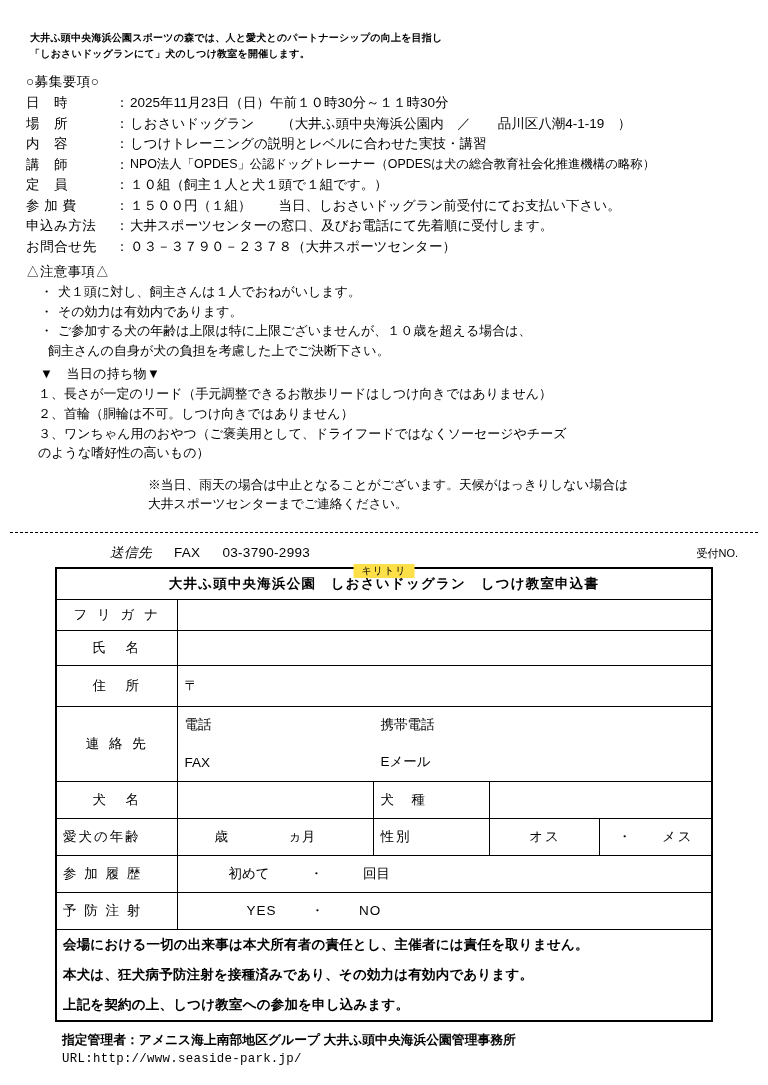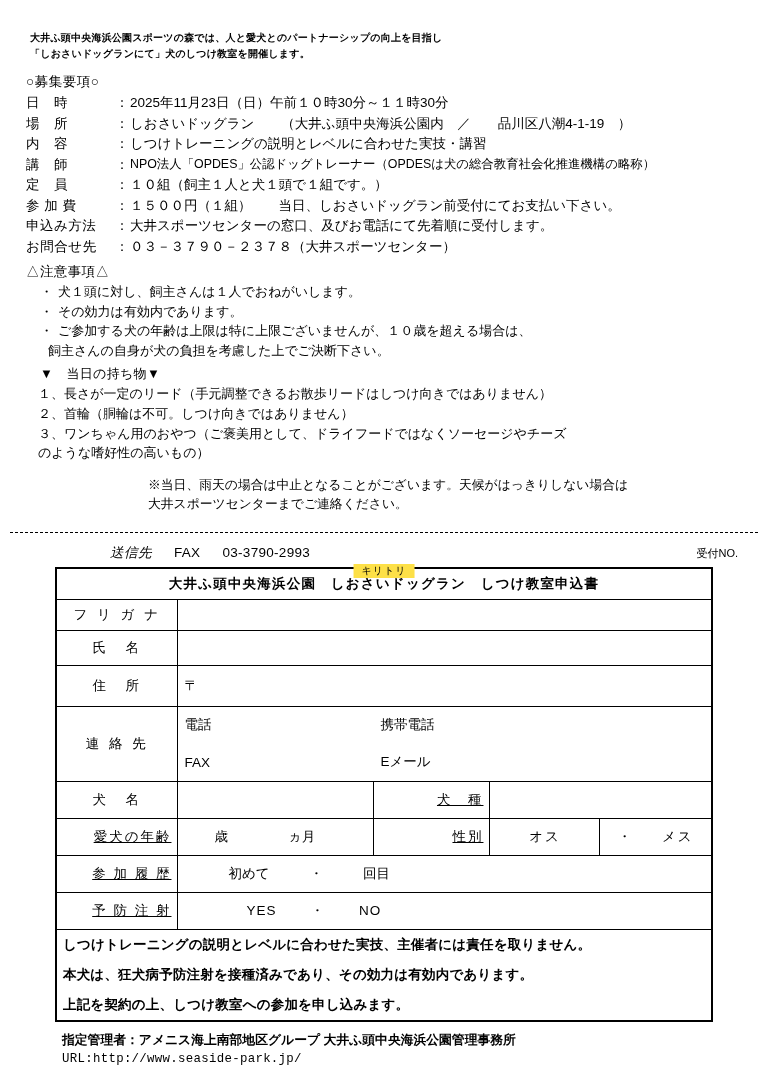--- a/index.html
+++ b/index.html
@@ -173,23 +173,22 @@
     font-size: 16px;
     height: 34px;
     letter-spacing: 1.2px;
   }
   td.lbl {
     text-align: center;
     letter-spacing: 3px;
     width: 122px;
   }
   td.lbl-narrow {
-    text-align: right;
+    text-align: left;
     letter-spacing: 2px;
-    text-decoration: underline;
   }
   td.fill { }
   .contact-cell {
     position: relative;
     height: 74px;
   }
   .contact-row {
     display: flex;
     height: 37px;
     align-items: center;
@@ -407,21 +406,21 @@
           <td class="lbl-narrow" style="height:36px">予 防 注 射</td>
           <td class="fill" colspan="4">
             <div class="vac-row">
               <span>YES</span>
               <span class="sep">・</span>
               <span>NO</span>
             </div>
           </td>
         </tr>
         <tr>
-          <td class="agreement" colspan="5" style="border-bottom:none">しつけトレーニングの説明とレベルに合わせた実技、主催者には責任を取りません。</td>
+          <td class="agreement" colspan="5" style="border-bottom:none">会場における一切の出来事は本犬所有者の責任とし、主催者には責任を取りません。</td>
         </tr>
         <tr>
           <td class="agreement" colspan="5" style="border-top:none;border-bottom:none">本犬は、狂犬病予防注射を接種済みであり、その効力は有効内であります。</td>
         </tr>
         <tr>
           <td class="agreement" colspan="5" style="border-top:none">上記を契約の上、しつけ教室への参加を申し込みます。</td>
         </tr>
       </tbody>
     </table>
   </div>

